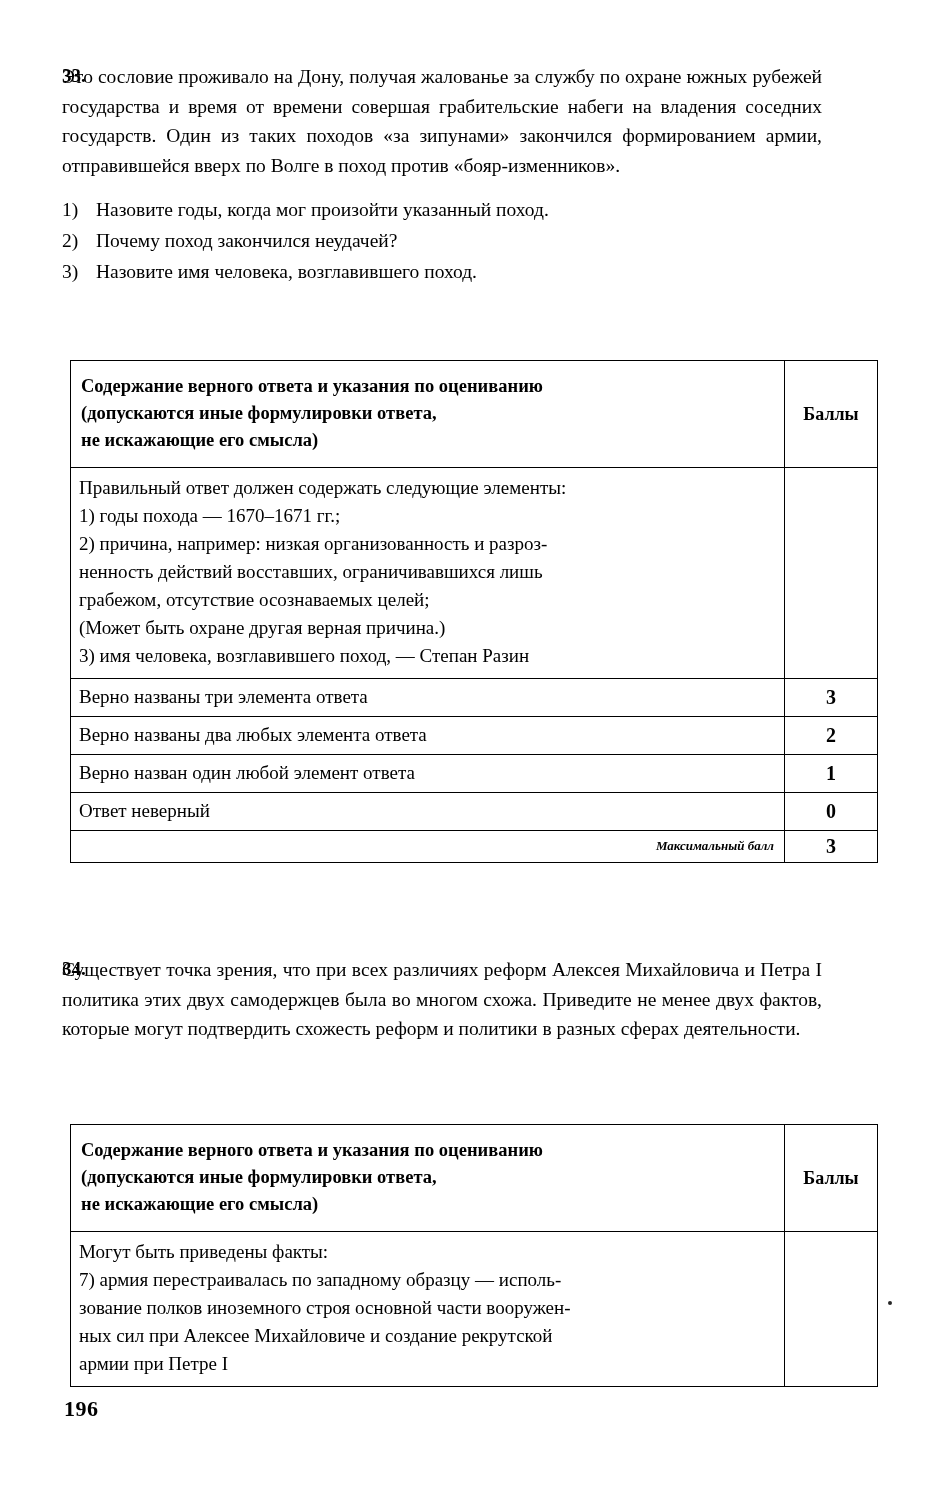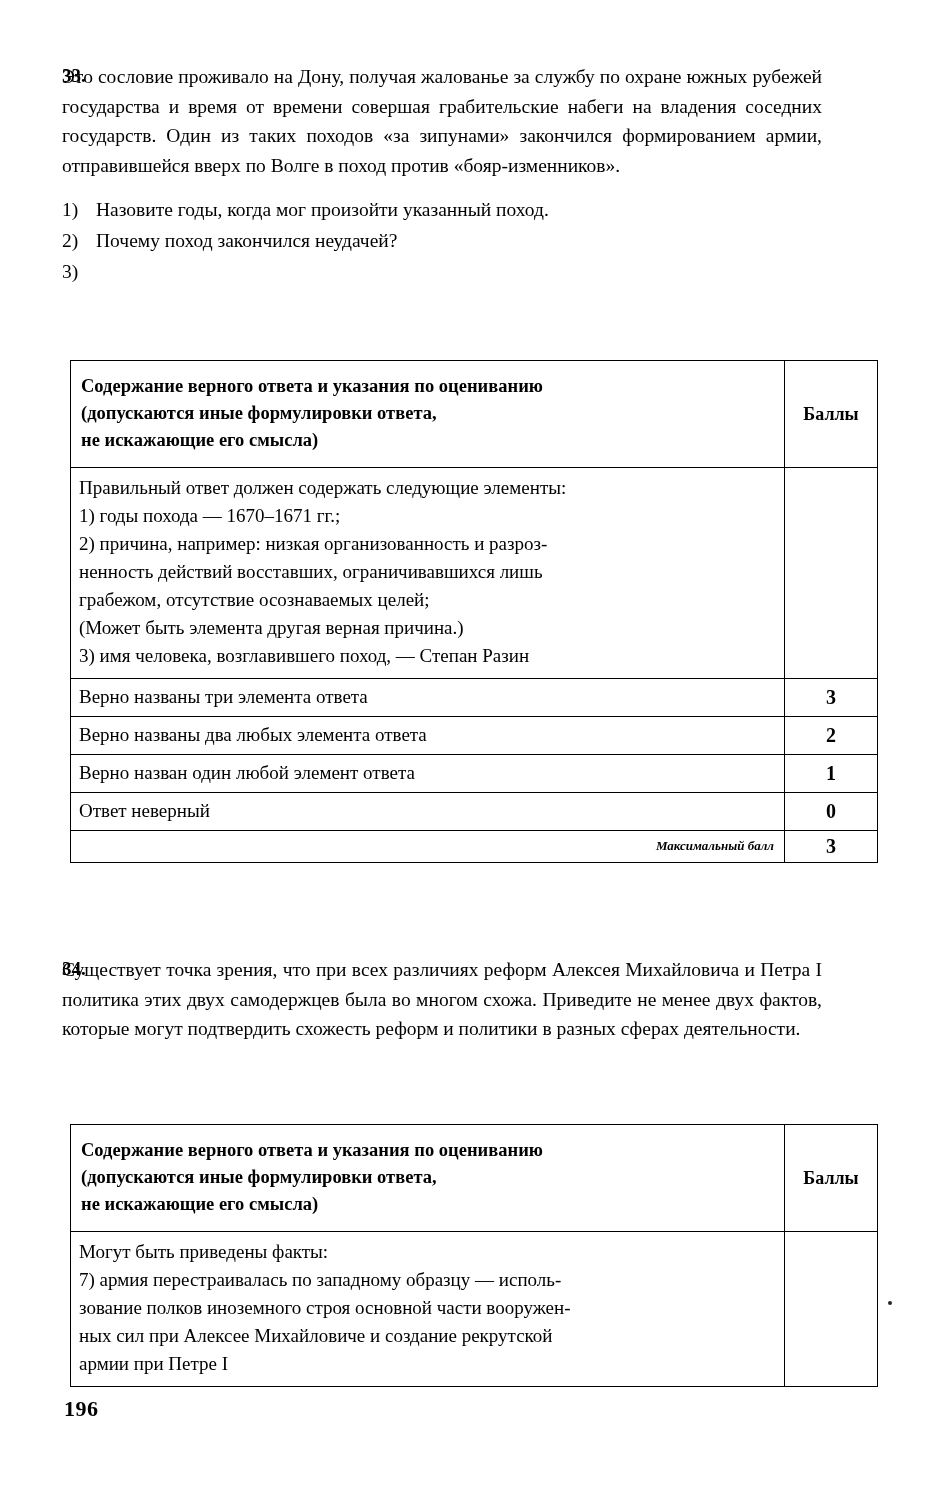--- a/index.html
+++ b/index.html
@@ -156,20 +156,21 @@
         <li>
           <span class="marker">1)</span>
           <span>Назовите годы, когда мог произойти указанный поход.</span>
         </li>
         <li>
           <span class="marker">2)</span>
           <span>Почему поход закончился неудачей?</span>
         </li>
         <li>
           <span class="marker">3)</span>
+          <span>Назовите имя человека, возглавившего поход.</span>
         </li>
       </ul>
     </div>
   </div>
 
   <table class="rubric" style="top:360px;">
     <tbody>
         <tr>
       <td class="hdr-main">
         <div>Содержание верного ответа и указания по оцениванию</div>
@@ -178,21 +179,21 @@
       </td>
       <td class="hdr-score">Баллы</td>
     </tr>
     <tr>
       <td class="body-cell">
         <div>Правильный ответ должен содержать следующие элементы:</div>
         <div>1) годы похода — 1670–1671 гг.;</div>
         <div>2) причина, например: низкая организованность и разроз-</div>
         <div>ненность действий восставших, ограничивавшихся лишь</div>
         <div>грабежом, отсутствие осознаваемых целей;</div>
-        <div>(Может быть элемента другая верная причина.)</div>
+        <div>(Может быть охране другая верная причина.)</div>
         <div>3) имя человека, возглавившего поход, — Степан Разин</div>
       </td>
       <td class="empty-score"></td>
     </tr>
     <tr>
       <td class="row-cell">Верно названы три элемента ответа</td>
       <td class="score-cell">3</td>
     </tr>
     <tr>
       <td class="row-cell">Верно названы два любых элемента ответа</td>

